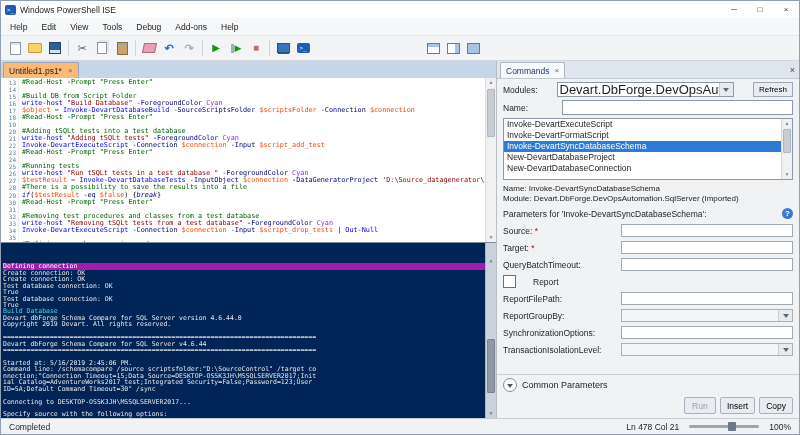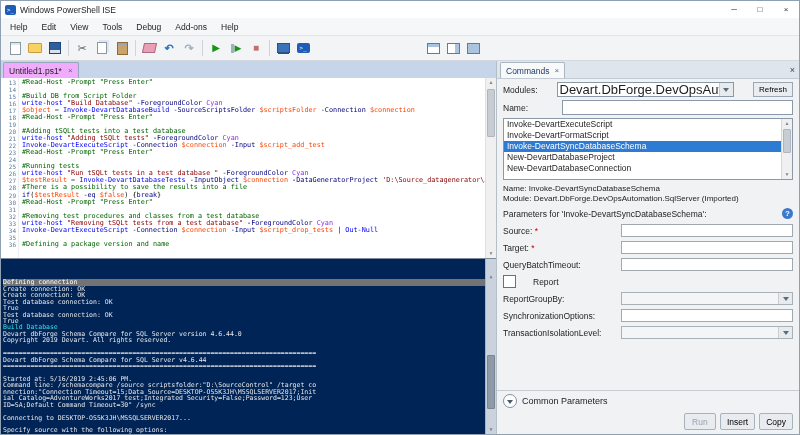--- a/index.html
+++ b/index.html
@@ -44,46 +44,46 @@
   .ik-layright{width:11px;height:9px;border:1px solid #6c7a88;box-shadow:inset -4px 0 0 #aac4e0;background:#fff;}
   .ik-laymax{width:11px;height:9px;border:1px solid #6c7a88;background:#aac4e0;}
 
   
   .main{flex:1;display:flex;min-height:0;}
   .left-pane{flex:1;display:flex;flex-direction:column;min-width:0;border-right:1px solid #b6bec6;}
   .right-panel{width:302px;flex:none;background:#f0f2f4;display:flex;flex-direction:column;min-height:0;}
 
   
   .tabbar{height:17px;background:#c6d5ea;display:flex;align-items:flex-end;padding-left:2px;flex:none;}
-  .etab{height:15px;background:#f0abfc;border:1px solid #93a6bd;border-bottom:none;display:flex;align-items:center;
+  .etab{height:15px;background:#fdba74;border:1px solid #93a6bd;border-bottom:none;display:flex;align-items:center;
         padding:0 5px;font-size:8.5px;border-radius:2px 2px 0 0;}
   .etab .x{margin-left:6px;color:#5a6b7a;font-size:8px;}
 
   
   .editor{flex:1;display:flex;background:#fff;position:relative;overflow:hidden;min-height:0;}
   .gutter{width:15px;flex:none;text-align:right;padding:1px 2px 0 0;color:#5c7999;
           font-family:"DejaVu Sans Mono",monospace;font-size:6px;line-height:7.04px;background:#fff;border-right:1px solid #eceff2;}
   .gutter div{height:7.04px;}
   .code{flex:1;padding:1px 10px 0 3px;font-family:"DejaVu Sans Mono",monospace;font-size:6.8px;line-height:7.04px;
         white-space:pre;overflow:hidden;}
   .cline{height:7.04px;}
   .tk-cmt{color:#006400;} .tk-cmd{color:#0000ff;} .tk-par{color:#000080;}
   .tk-str{color:#8b0000;} .tk-var{color:#ff4500;} .tk-arg{color:#8a2be2;}
-  .tk-kw{color:#00008b;}  .tk-op{color:#555;}    .tk-pln{color:#000;}
+  .tk-kw{color:#00008b;font-style:italic;}  .tk-op{color:#555;}    .tk-pln{color:#000;}
 
   .vscroll{position:absolute;right:0;top:0;bottom:0;width:10px;background:#f0f0f0;border-left:1px solid #e0e0e0;}
   .vscroll .arr{height:9px;font-size:5px;color:#808890;text-align:center;line-height:9px;}
   .vscroll .thumb{position:absolute;left:1px;right:1px;background:#c8cdd4;border:1px solid #b0b6bd;border-radius:1px;}
 
   
   .console{height:176px;flex:none;background:#012456;color:#e6e8ea;position:relative;overflow:hidden;
            font-family:"DejaVu Sans Mono",monospace;font-size:6.5px;line-height:6.45px;white-space:pre;
            border-top:1px solid #7d8b9a;padding:1px 10px 0 2px;box-sizing:border-box;}
   .con-line{height:6.45px;}
-  .con-sel{background:#737373;color:#fff;}
+  .con-sel{background:#a21caf;color:#fff;}
   .con-cyan{color:#35e0e0;}
   .console .vscroll{background:#c9d2dd;border-left:1px solid #aab4c0;}
   .console .vscroll .thumb{background:#8e9aa8;border-color:#7a8694;}
 
   
   .cmd-header{height:17px;display:flex;align-items:flex-end;background:#dfe5ec;border-bottom:1px solid #c2cad2;flex:none;}
   .cmd-tab{height:15px;background:#f7f9fb;border:1px solid #aab6c2;border-bottom:none;margin-left:3px;
            display:flex;align-items:center;padding:0 5px;font-size:8.5px;color:#1c3a66;border-radius:2px 2px 0 0;}
   .cmd-tab .x{margin-left:5px;color:#5a6b7a;font-size:8px;}
   .panel-x{margin-left:auto;margin-right:4px;font-size:9px;color:#444;align-self:center;}
@@ -334,20 +334,24 @@
           </div>
           <div class="param-row">
             <span class="plabel">QueryBatchTimeout:</span>
             <input class="pinput" style="">
           </div>
           <div class="param-row">
             <span class="checkbox"></span>
             <span class="chklab">Report</span>
           </div>
           <div class="param-row">
+            <span class="plabel">ReportFilePath:</span>
+            <input class="pinput" style="">
+          </div>
+          <div class="param-row">
             <span class="plabel">ReportGroupBy:</span>
             <span class="pcombo">
               <span class="sp"></span>
               <span class="dd">
                 <span class="tri"></span>
               </span>
             </span>
           </div>
           <div class="param-row">
             <span class="plabel">SynchronizationOptions:</span>
@@ -374,14 +378,24 @@
       </div>
 
       <div class="btnrow" id="btnrow">
           <button class="wbtn disabled">Run</button>
           <button class="wbtn">Insert</button>
           <button class="wbtn">Copy</button>
         </div>
     </div>
   </div>
 
+  <div class="statusbar">
+    <span>Completed</span>
+    <span class="sb-right">
+      <span>Ln 478 Col 21</span>
+      <span class="zoom-track">
+          <span class="zoom-thumb"></span>
+        </span>
+      <span>100%</span>
+    </span>
+  </div>
 
 </div>
 
 </body></html>

